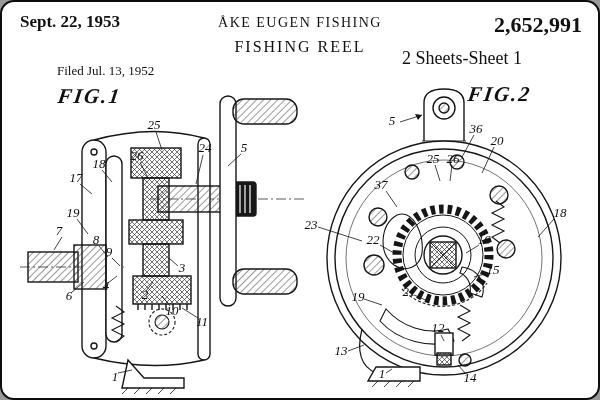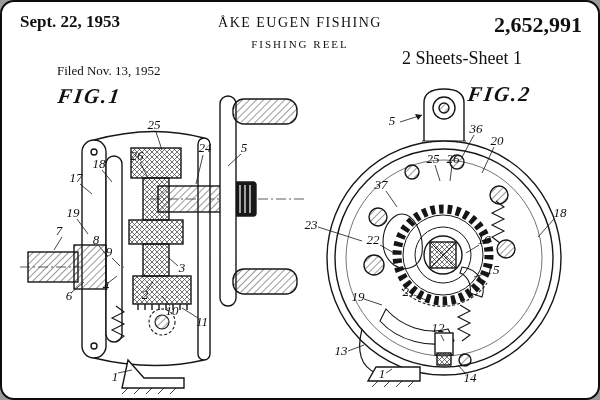--- a/index.html
+++ b/index.html
@@ -4,42 +4,42 @@
 <style>
   html,body { margin:0; padding:0; background:#9a9a9a; }
   .page {
     position:relative; width:596px; height:396px; margin:0 auto;
     background:#ffffff; border:2px solid #0d0d0d; border-radius:14px;
     overflow:hidden; font-family:"Liberation Serif", serif; color:#111;
   }
   .hdr-date   { position:absolute; left:18px;  top:10px; font-size:17px; font-weight:bold; }
   .hdr-num    { position:absolute; right:16px; top:10px; font-size:22px; font-weight:bold; }
   .hdr-inv    { position:absolute; left:0; right:0; top:13px; text-align:center; font-size:14px; letter-spacing:1.5px; }
-  .hdr-title  { position:absolute; left:0; right:0; top:36px; text-align:center; font-size:11px; letter-spacing:2px; }
+  .hdr-title  { position:absolute; left:0; right:0; top:36px; text-align:center; font-size:16px; letter-spacing:2px; }
   .hdr-filed  { position:absolute; left:55px;  top:61px; font-size:13px; }
   .hdr-sheet  { position:absolute; right:76px; top:46px; font-size:18px; }
   .figlabel   { position:absolute; font-style:italic; font-weight:bold; font-size:21px;
                 letter-spacing:2px; transform:skewX(-8deg); }
   .figlabel.f1 { left:56px;  top:82px; }
   .figlabel.f2 { left:466px; top:80px; }
   .figsvg { position:absolute; }
   .figsvg.f1 { left:10px;  top:80px; }
   .figsvg.f2 { left:300px; top:75px; }
   .ref { font-family:"Liberation Serif", serif; font-style:italic; font-size:13px; fill:#101010; }
 </style>
 </head>
 <body>
 
 <div class="page">
 
   <div class="hdr-date">Sept. 22, 1953</div>
   <div class="hdr-inv">ÅKE EUGEN FISHING</div>
   <div class="hdr-num">2,652,991</div>
   <div class="hdr-title">FISHING REEL</div>
-  <div class="hdr-filed">Filed Nov. 13, 1952</div>
+  <div class="hdr-filed">Filed Jul. 13, 1952</div>
   <div class="hdr-sheet">2 Sheets-Sheet 1</div>
 
   <div class="figlabel f1">FIG.1</div>
   <div class="figlabel f2">FIG.2</div>
 
   <svg class="figsvg f1" width="300" height="315" viewBox="0 0 300 315">
     <defs>
       <pattern id="f1h" width="5" height="5" patternUnits="userSpaceOnUse" patternTransform="rotate(45)">
         <line x1="0" y1="0" x2="0" y2="5" stroke="#333" stroke-width="1"></line>
       </pattern>

